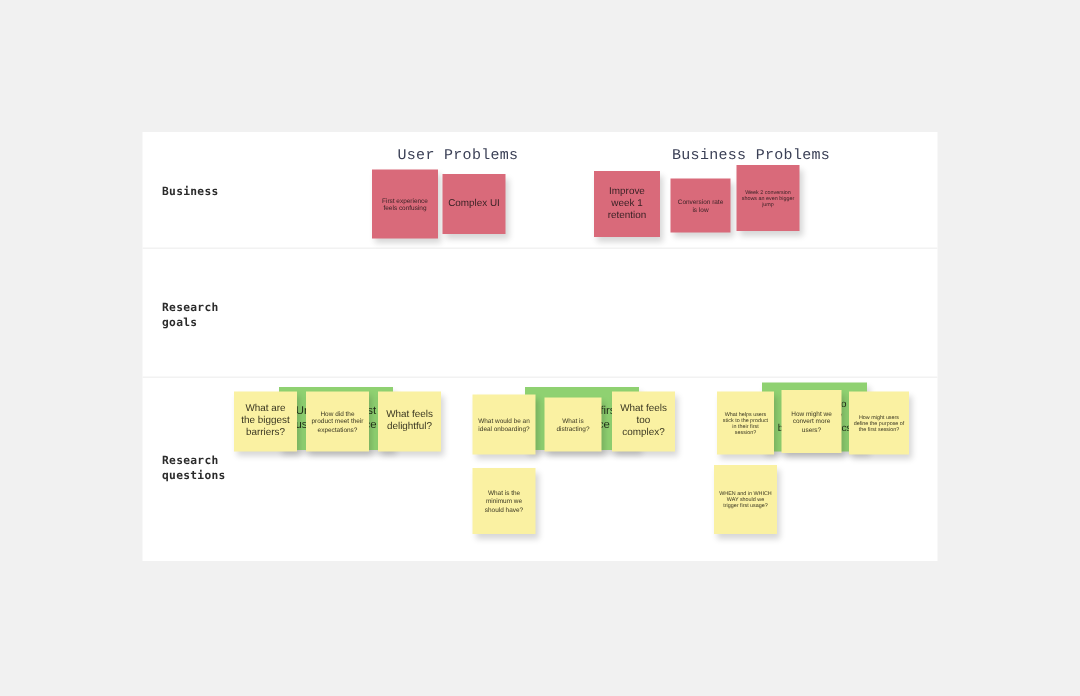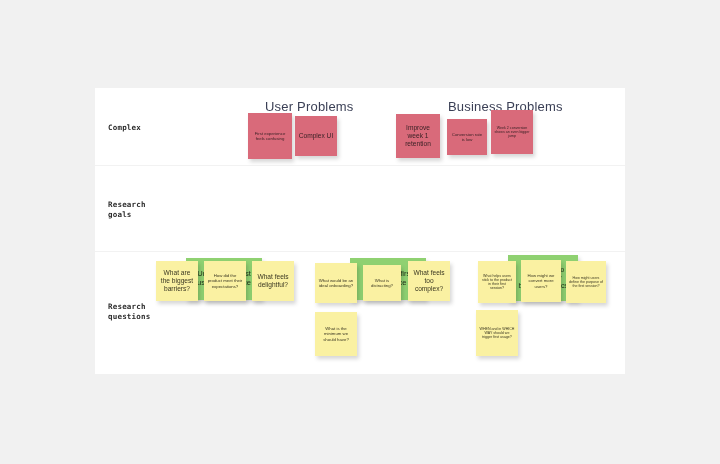--- a/index.html
+++ b/index.html
@@ -43,22 +43,22 @@
     line-height: 10px;
     letter-spacing: 0.2px;
     white-space: pre-line;
   }
   #label-problem   { top: 35px; }
   #label-goals     { top: 34px; }
   #label-questions { top: 50px; }
 
   .col-header {
     position: absolute;
-    font-family: Liberation Sans, sans-serif;
-    font-size: 13px;
+    font-family: Liberation Mono, monospace;
+    font-size: 10px;
     color: #3a3f55;
     letter-spacing: 0.2px;
     white-space: nowrap;
   }
   #header-user-problems     { left: 170px; top: 11px; }
   #header-business-problems { left: 332px; top: 11px; margin-left: 21px; }
 
   .note {
     position: absolute;
     box-sizing: border-box;
@@ -81,21 +81,21 @@
   .t-md { font-size: 6.6px; }
   .t-sm { font-size: 4.3px; }
   .t-xs { font-size: 3.6px; }
 </style>
 </head>
 <body>
 
 <div id="board-panel">
 
   <div class="row" id="row-problem">
-    <div class="row-label" id="label-problem">Complex</div>
+    <div class="row-label" id="label-problem">Business</div>
 
     <div class="col-header" id="header-user-problems">User Problems</div>
     <div class="col-header" id="header-business-problems">Business Problems</div>
 
     <div class="note pink t-sm" style="left:153px; top:25px; width:44px; height:46px;">First experience feels confusing</div>
     <div class="note pink t-md" style="left:200px; top:28px; width:42px; height:40px;">Complex UI</div>
     <div class="note pink t-md" style="left:301px; top:26px; width:44px; height:44px;">Improve week 1 retention</div>
     <div class="note pink t-sm" style="left:352px; top:31px; width:40px; height:36px;">Conversion rate is low</div>
     <div class="note pink t-xs" style="left:396px; top:22px; width:42px; height:44px;">Week 2 conversion shows an even bigger jump</div>
   </div>

